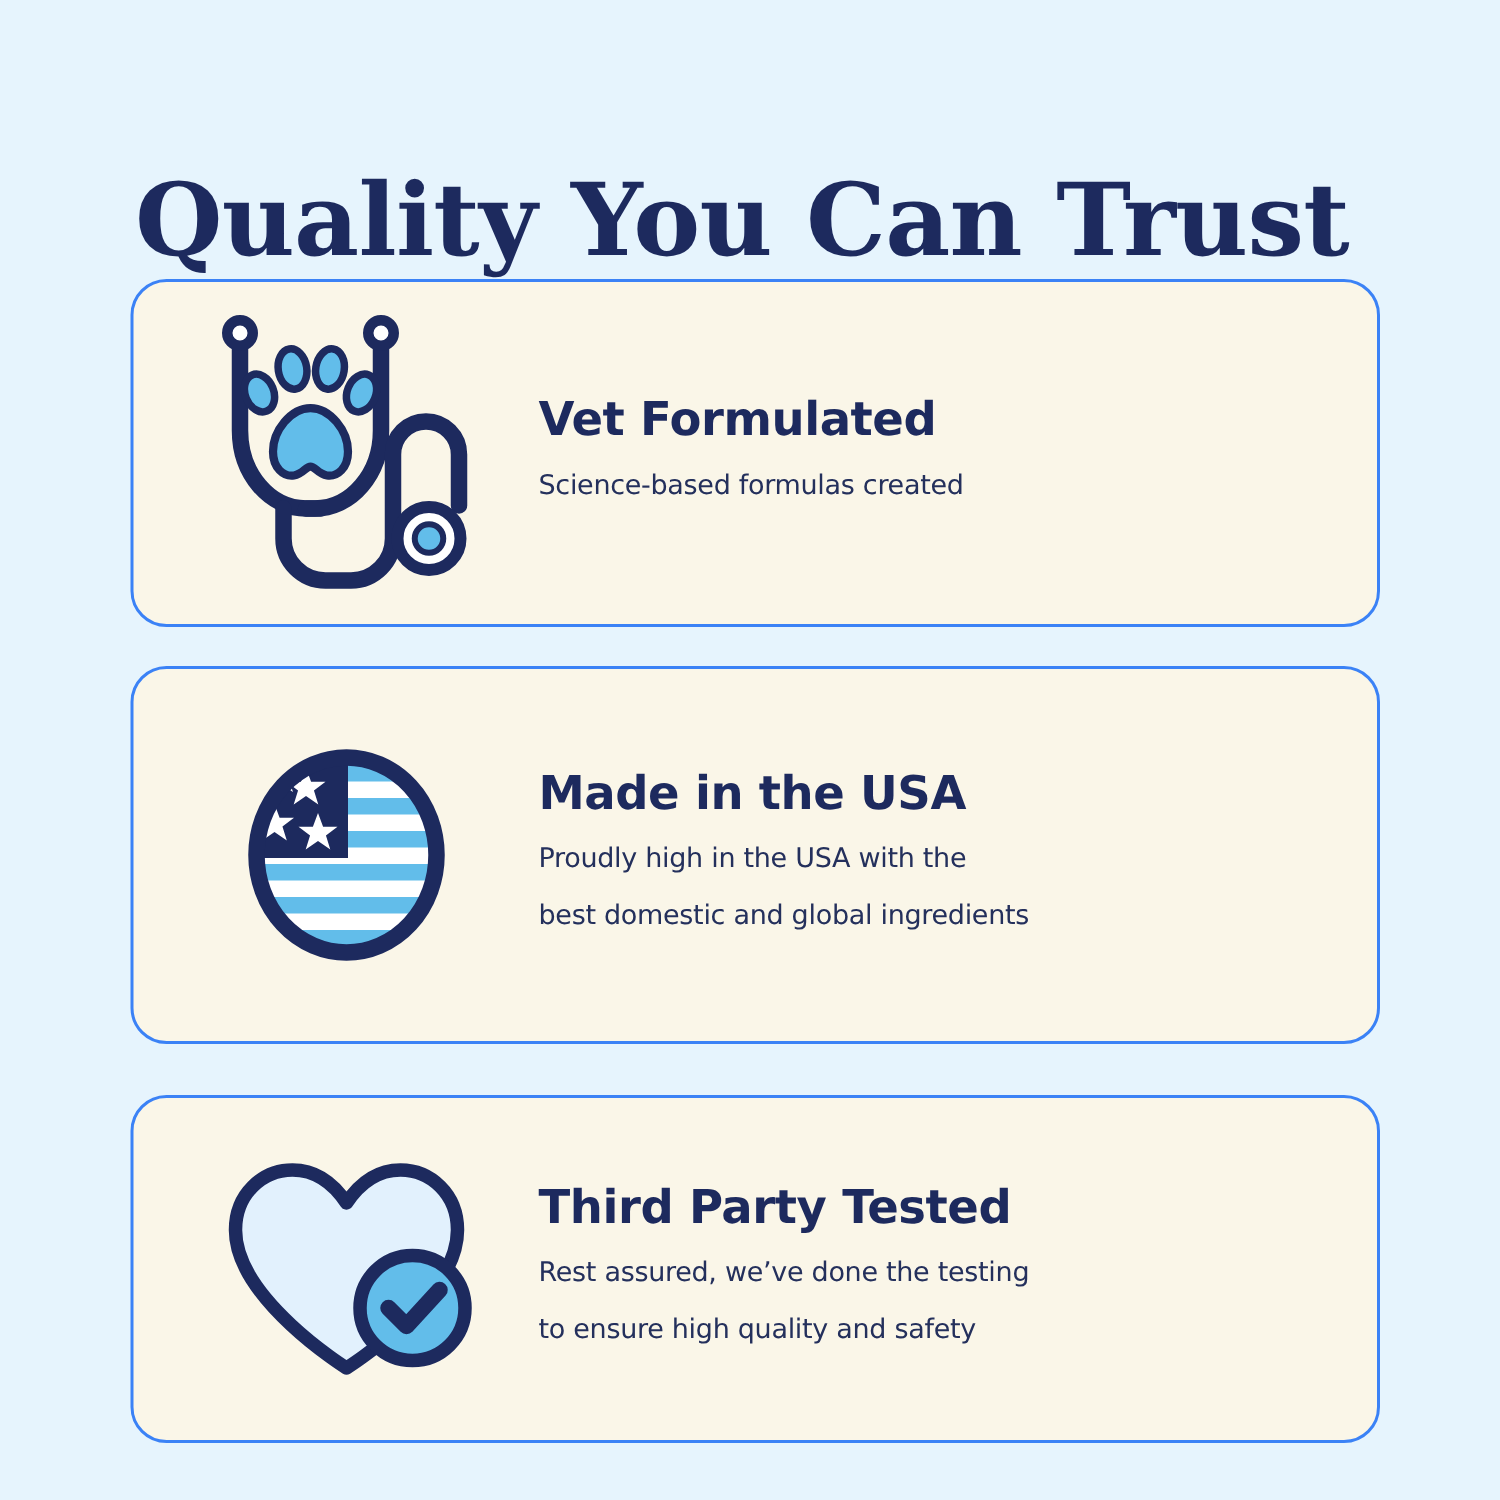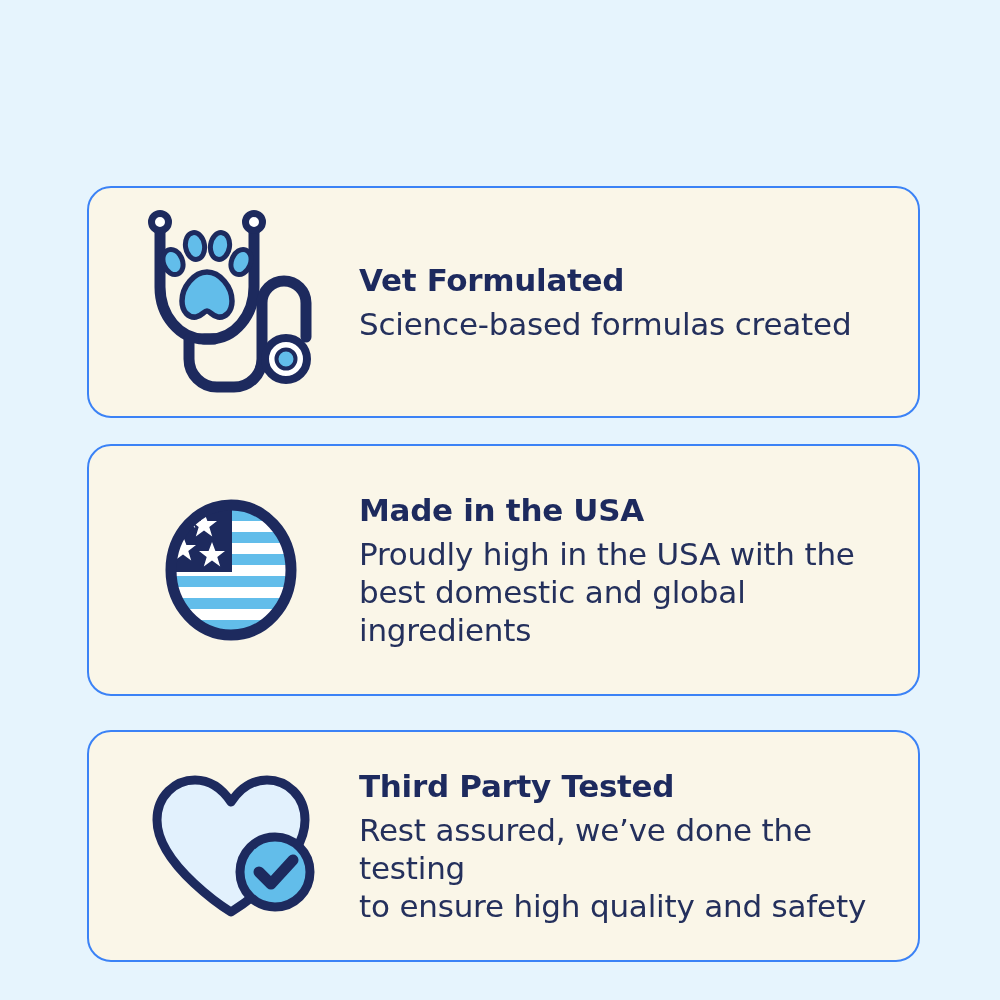--- a/index.html
+++ b/index.html
@@ -72,33 +72,34 @@
     font-weight: 700;
     font-size: 31px;
     line-height: 38px;
     color: #1d2a5e;
     margin: 0 0 6px 0;
     letter-spacing: -0.3px;
   }
   .card-body {
     font-family: "DejaVu Sans", "Liberation Sans", sans-serif;
     font-weight: 400;
-    font-size: 31px;
+    font-size: 18px;
     line-height: 38px;
     color: #24305c;
     margin: 0;
     letter-spacing: -0.2px;
   }
   .card-body span { display: block; }
 </style>
 </head>
 <body>
 
 <div class="page">
 
+  <h1 class="page-title">Quality You Can Trust</h1>
 
   <div class="card card-1">
 
     <div class="icon-wrap">
       <svg width="178" height="186" viewBox="0 0 178 186" aria-hidden="true">
 
         <path d="M18 18 L18 78 A44 52 0 0 0 62 130 L72 130" fill="none" stroke="#1d2a5e" stroke-width="11" stroke-linecap="round"></path>
 
         <path d="M112 18 L112 78 A44 52 0 0 1 68 130 L62 130" fill="none" stroke="#1d2a5e" stroke-width="11" stroke-linecap="round"></path>
 

